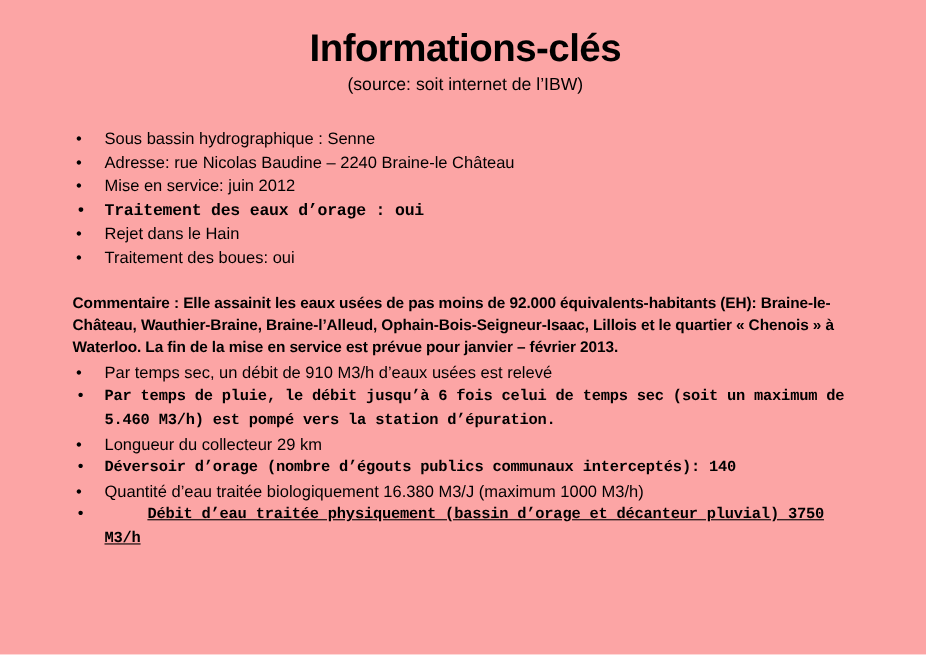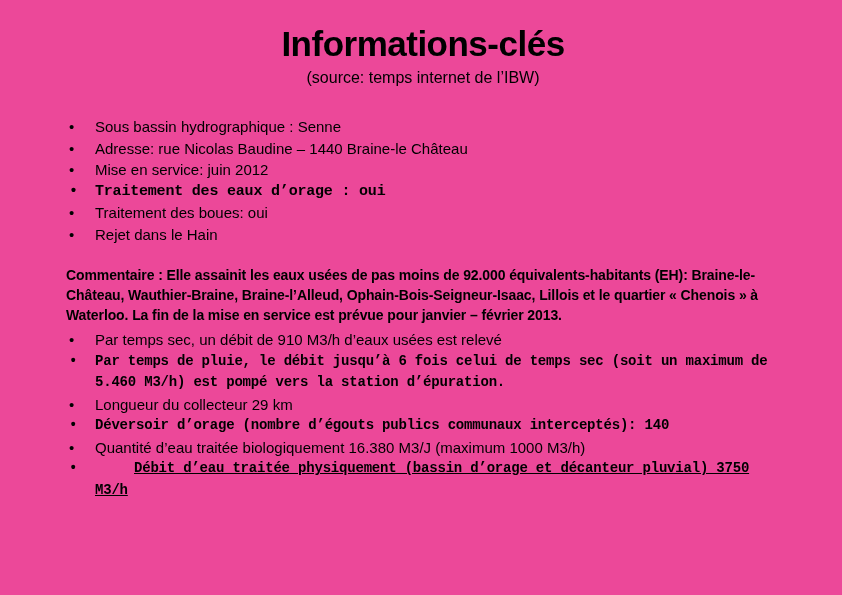--- a/index.html
+++ b/index.html
@@ -1,20 +1,20 @@
 <!DOCTYPE html>
 <html><head>
 <meta charset="utf-8">
 <style>
   html, body { margin: 0; padding: 0; background: #ffffff; }
   .slide {
     width: 842px;
     height: 595px;
     box-sizing: border-box;
-    background: #ec4899;
+    background: #fca5a5;
     color: #000000;
     font-family: "Liberation Sans", sans-serif;
     padding: 24px 62px 0 66px;
     overflow: hidden;
     position: relative;
   }
   .title {
     margin: 0;
     text-align: center;
     font-size: 35px;
@@ -61,29 +61,29 @@
   }
   .autres-list li.bold { font-size: 14px; }
   .underline .t { text-decoration: underline; padding-left: 39px; }
 </style>
 </head>
 <body>
 
 <div class="slide">
 
   <h1 class="title">Informations-clés</h1>
-  <p class="subtitle">(source: temps internet de l’IBW)</p>
+  <p class="subtitle">(source: soit internet de l’IBW)</p>
 
   <ul class="key-facts">
     <li><span class="t">Sous bassin hydrographique : Senne</span></li>
-    <li><span class="t">Adresse: rue Nicolas Baudine – 1440 Braine-le Château</span></li>
+    <li><span class="t">Adresse: rue Nicolas Baudine – 2240 Braine-le Château</span></li>
     <li><span class="t">Mise en service: juin 2012</span></li>
     <li class="bold"><span class="t">Traitement des eaux d’orage : oui</span></li>
+    <li><span class="t">Rejet dans le Hain</span></li>
     <li><span class="t">Traitement des boues: oui</span></li>
-    <li><span class="t">Rejet dans le Hain</span></li>
   </ul>
 
   <p class="commentaire"><span class="label">Commentaire&nbsp;</span><span>: Elle assainit les eaux usées de pas moins de 92.000 équivalents-habitants (EH): Braine-le-Château, Wauthier-Braine, Braine-l’Alleud, Ophain-Bois-Seigneur-Isaac, Lillois et le quartier «&nbsp;Chenois&nbsp;» à Waterloo. La fin de la mise en service est prévue pour janvier – février 2013.</span></p>
 
 
   <ul class="autres-list">
     <li><span class="t">Par temps sec, un débit de 910 M3/h d’eaux usées est relevé</span></li>
     <li class="bold"><span class="t">Par temps de pluie, le débit jusqu’à 6 fois celui de temps sec (soit un maximum de 5.460 M3/h) est pompé vers la station d’épuration.</span></li>
     <li><span class="t">Longueur du collecteur 29 km</span></li>
     <li class="bold"><span class="t">Déversoir d’orage (nombre d’égouts publics communaux interceptés): 140</span></li>

